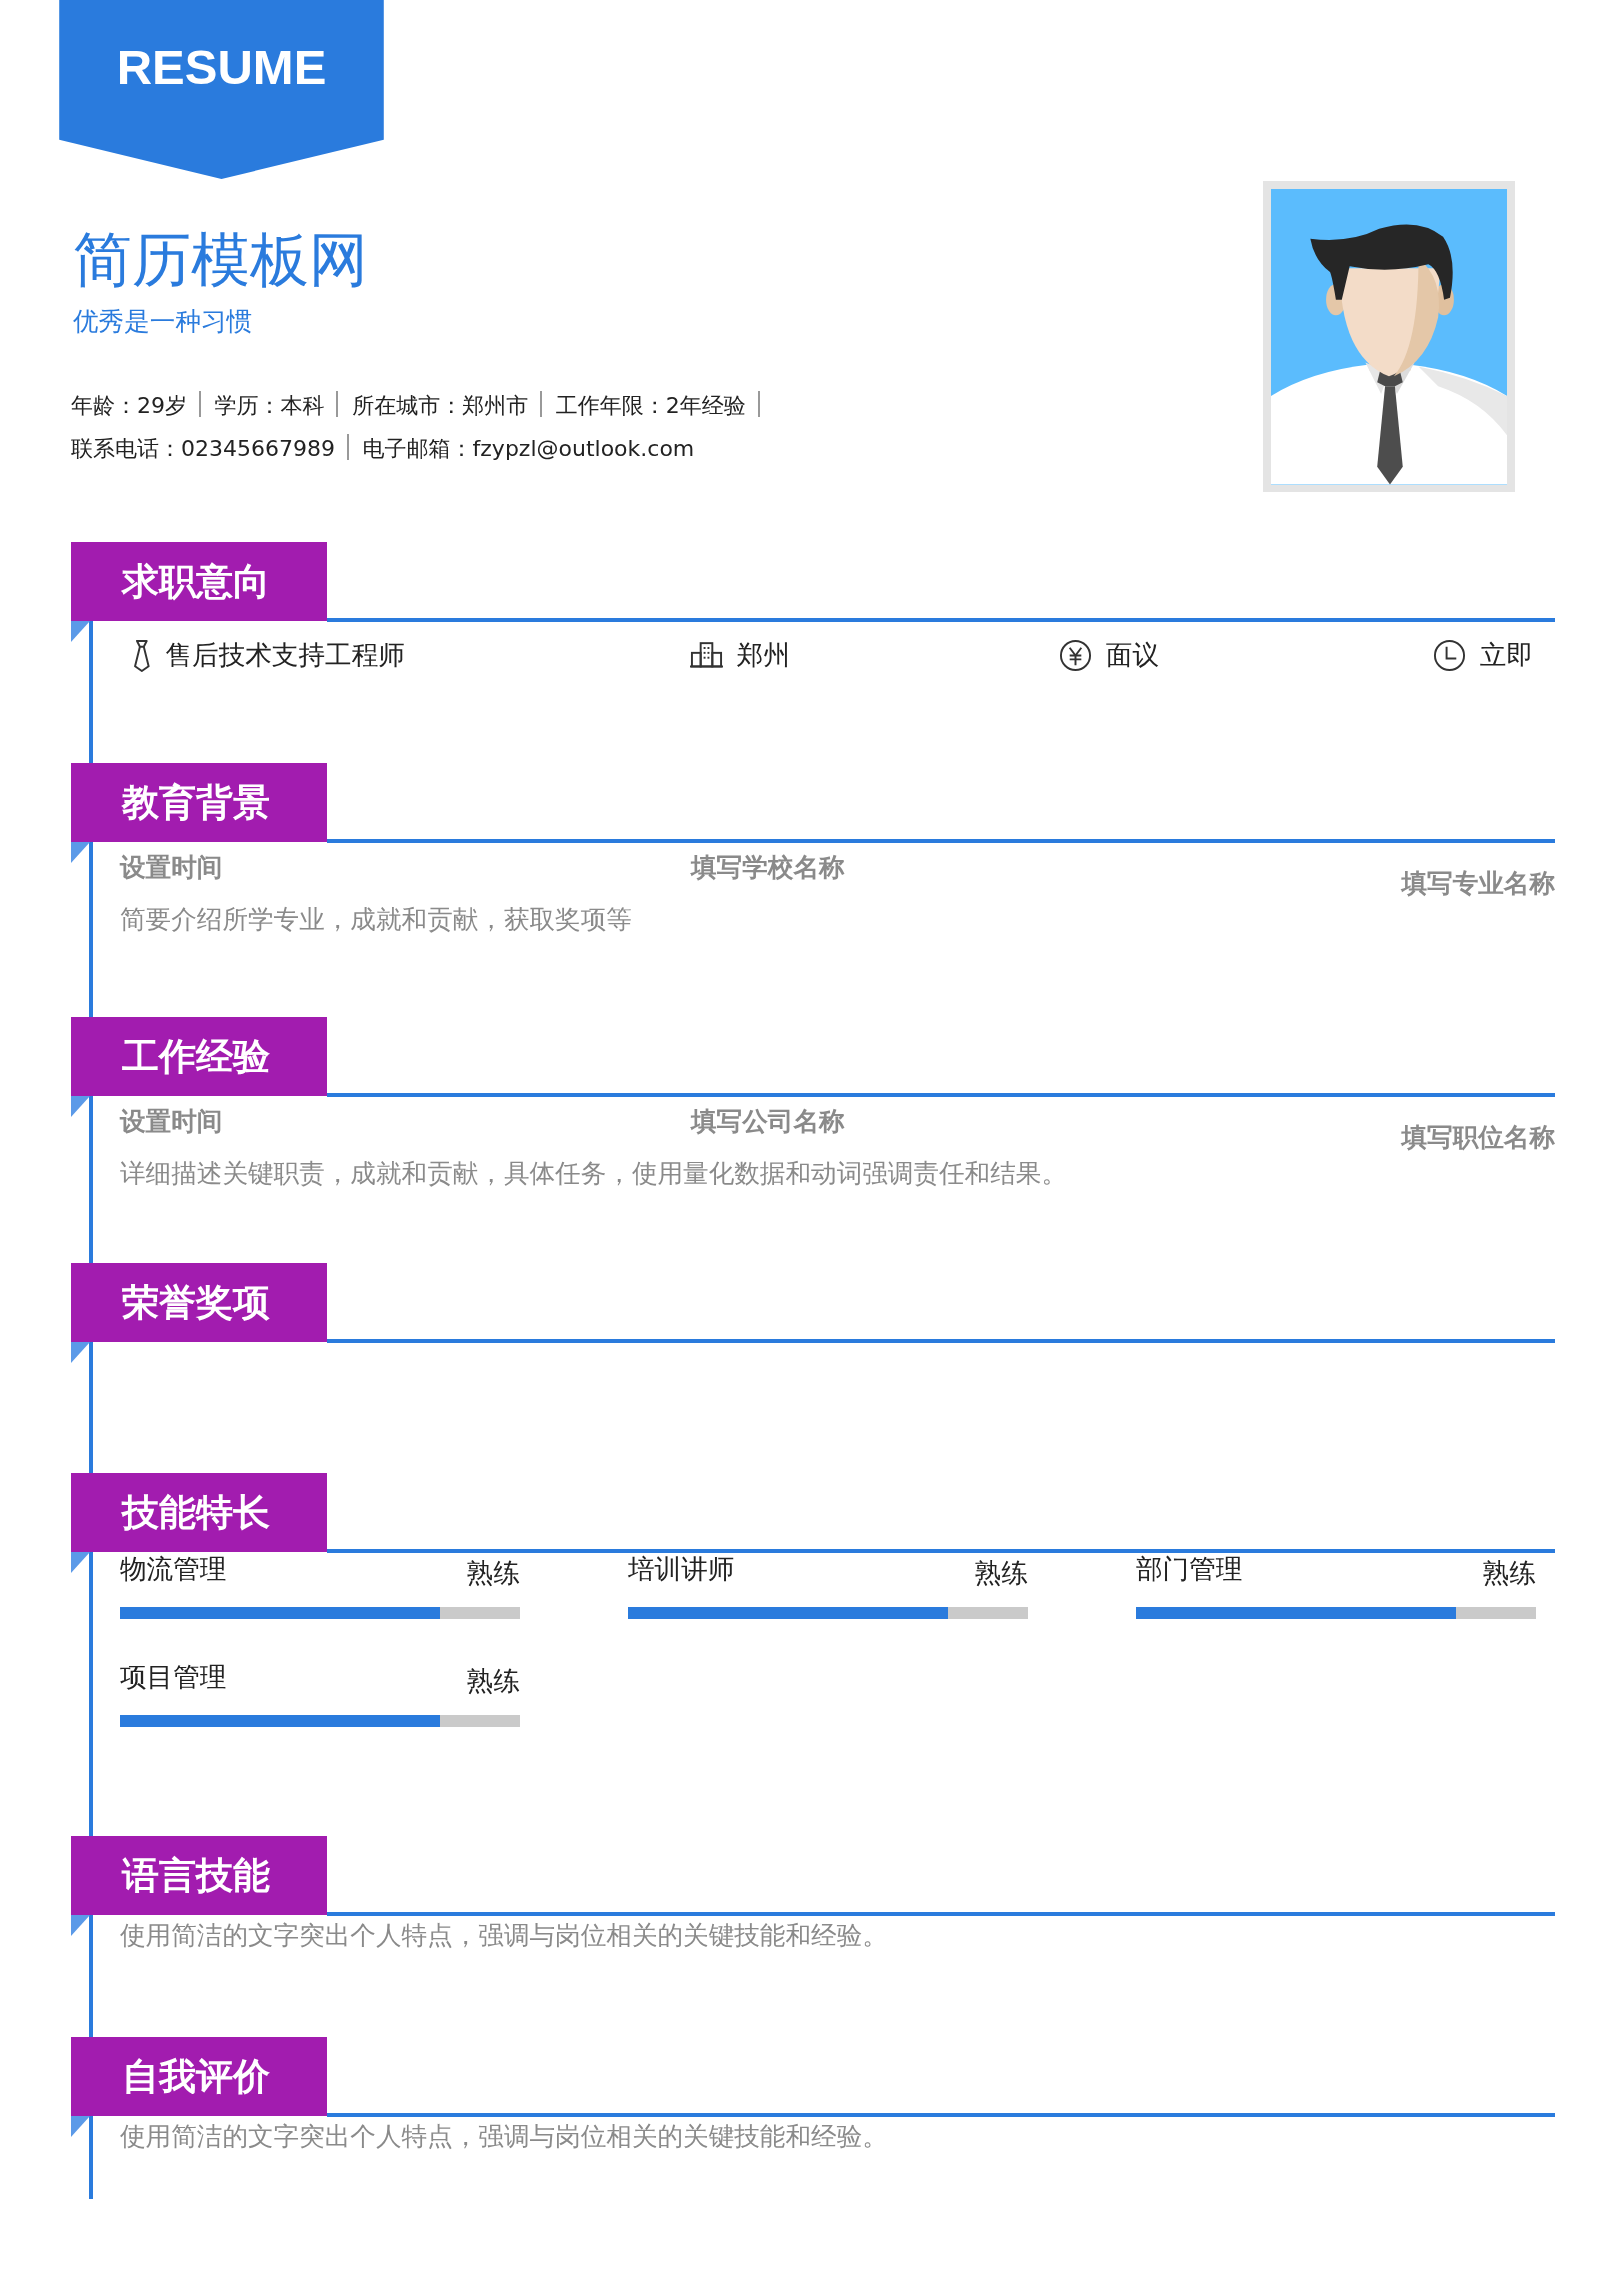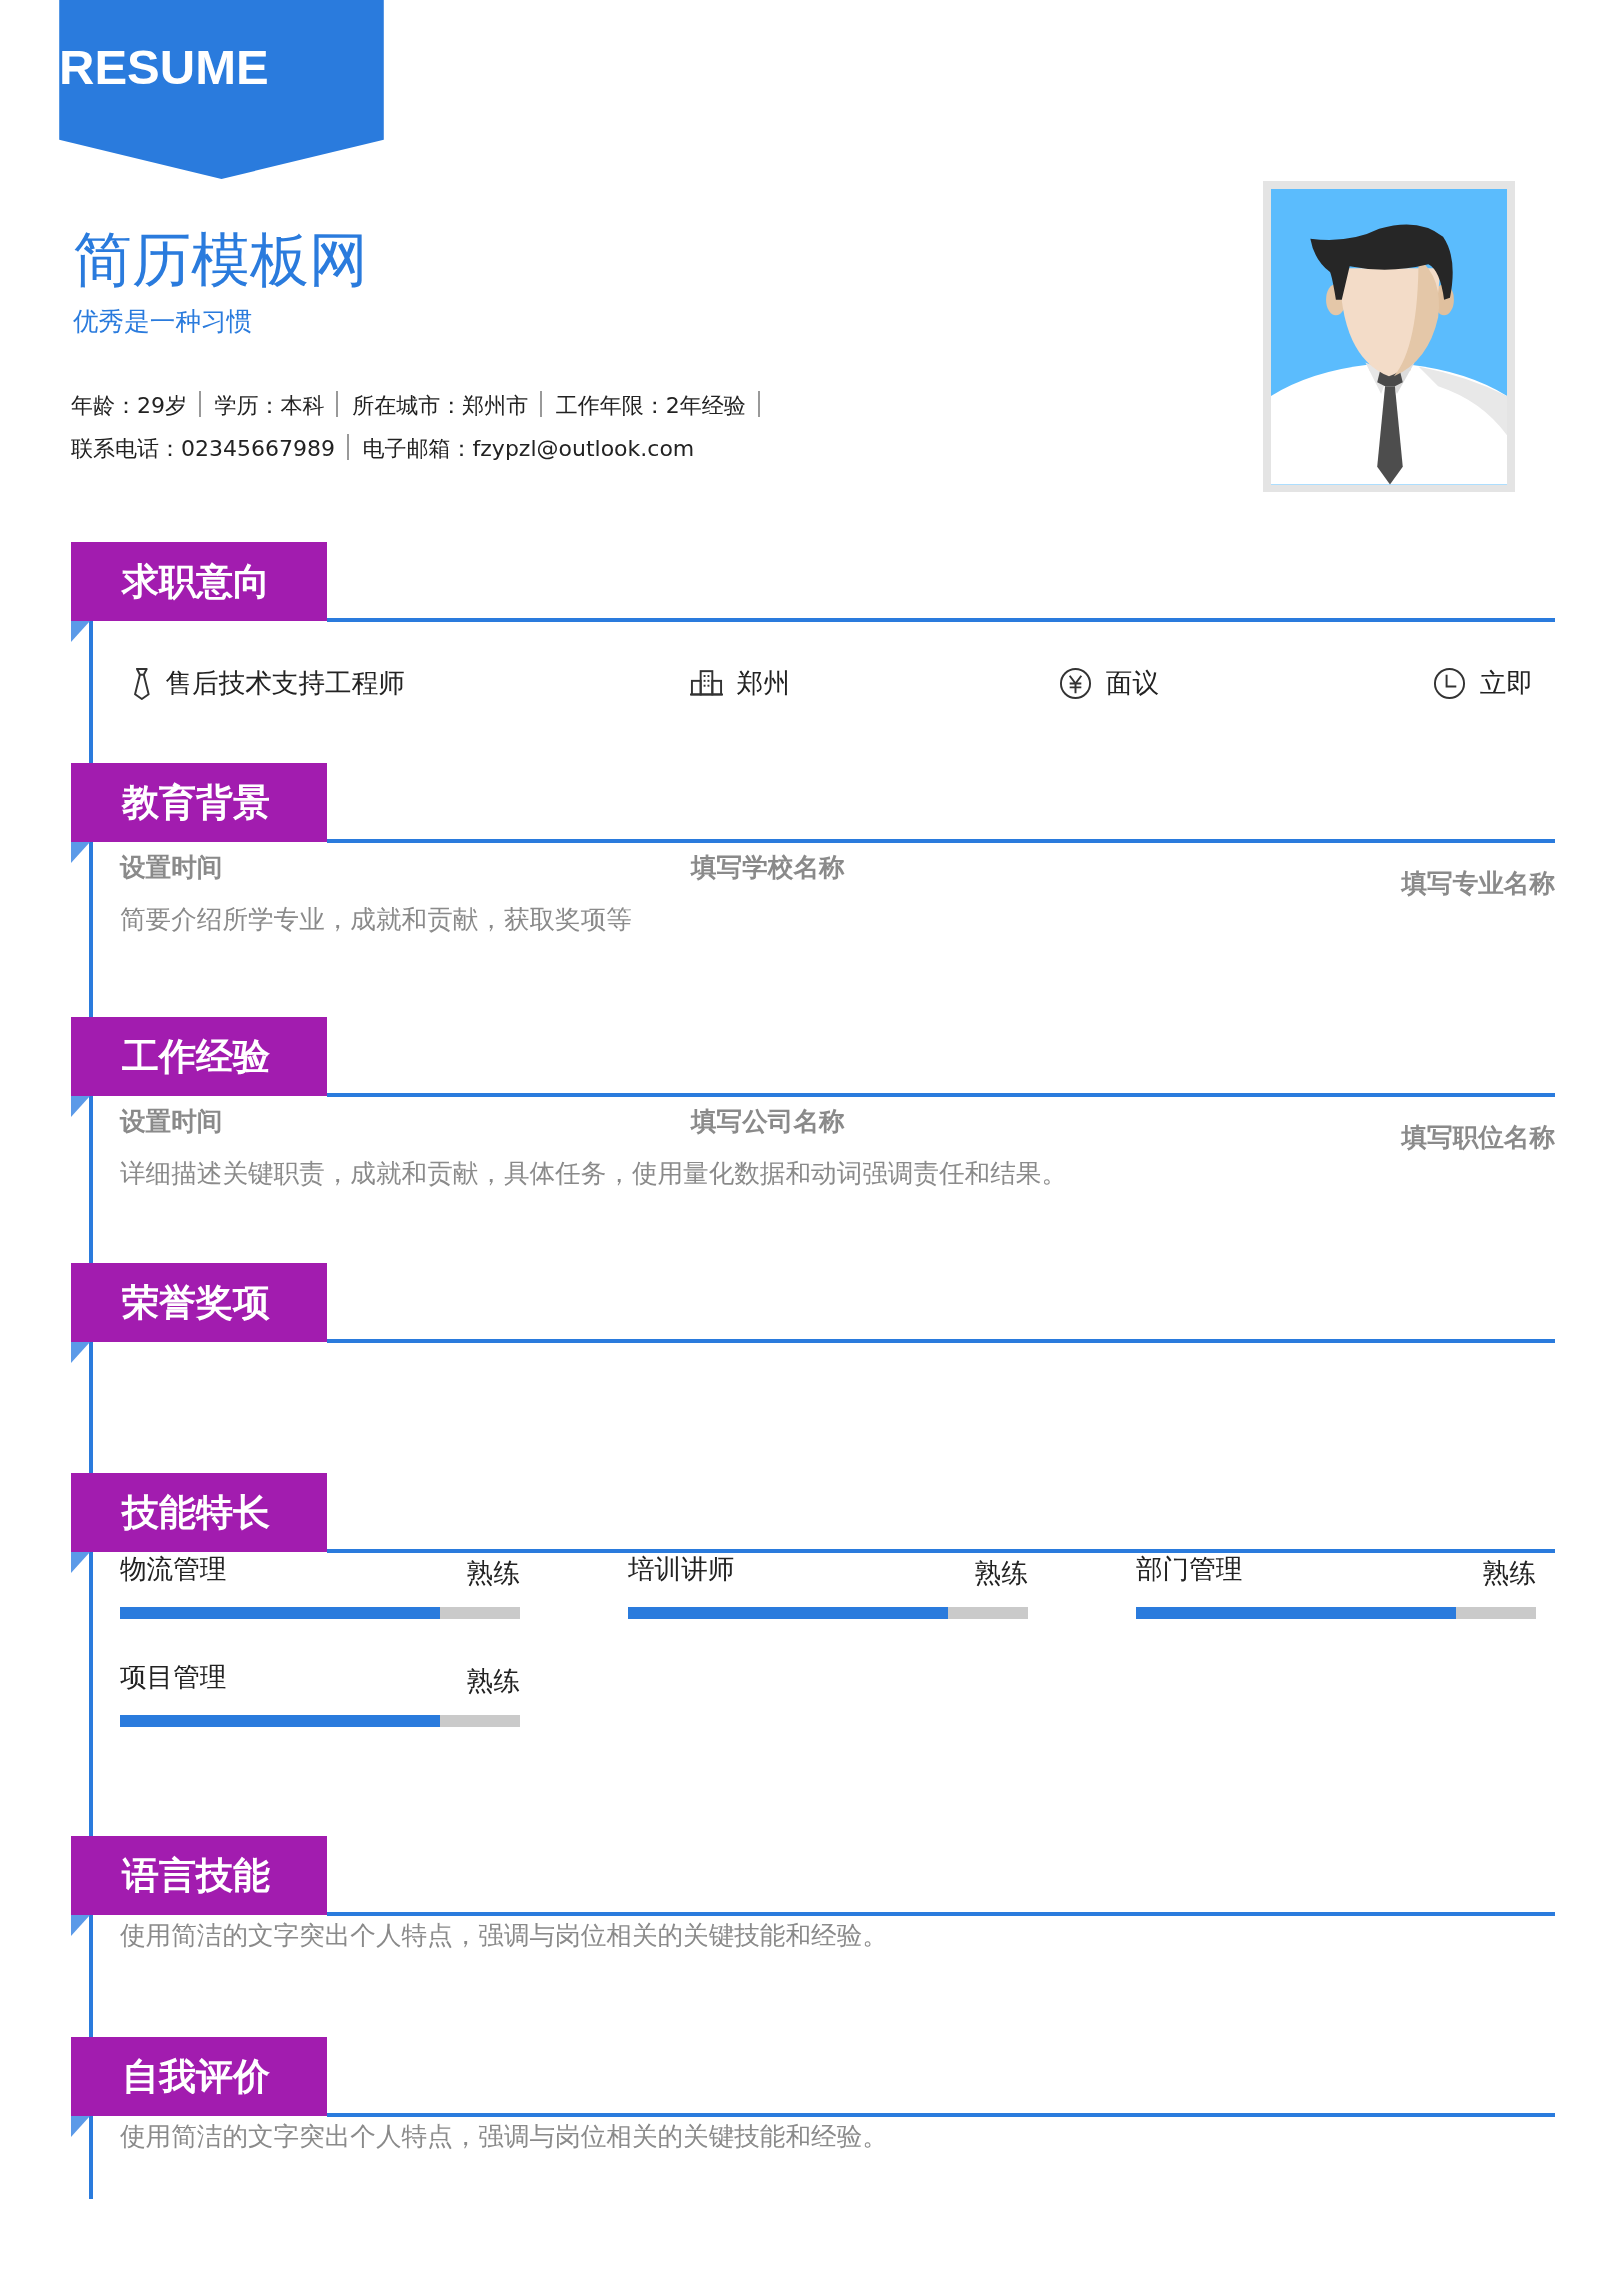--- a/index.html
+++ b/index.html
@@ -1,21 +1,21 @@
 <!DOCTYPE html>
 <html><head>
 <meta charset="utf-8">
 <style>
   * { margin: 0; padding: 0; box-sizing: border-box; }
   html, body { width: 1616px; height: 2285px; background: #ffffff; overflow: hidden; }
   body { position: relative; font-family: "DejaVu Sans", "Liberation Sans", sans-serif; color: #222; }
 
   .banner { position: absolute; left: 59px; top: 0; width: 325px; height: 179px; }
   .banner svg { position: absolute; left: 0; top: 0; }
-  .banner-text { position: absolute; left: 0; top: 39px; width: 325px; text-align: left; color: #fff;
+  .banner-text { position: absolute; left: 0; top: 39px; width: 325px; text-align: center; color: #fff;
     font-family: "Liberation Sans", sans-serif; font-weight: bold; font-size: 49px; letter-spacing: 0px; }
 
   .name { position: absolute; left: 73px; top: 225px; font-size: 59px; color: #2a7bdd; line-height: 69px; }
   .motto { position: absolute; left: 73px; top: 305px; font-size: 25.6px; color: #2a7bdd; line-height: 33px; }
 
   .info-line { position: absolute; left: 71px; font-size: 22px; color: #222; line-height: 35px; white-space: nowrap; }
   .info-line .item { display: inline; }
   .info-line .sep { display: inline-block; width: 2px; height: 25.6px; background: #999; margin: 0 13.8px 0 11.8px; vertical-align: -3.9px; }
 
   .photo { position: absolute; left: 1263px; top: 181px; width: 252px; height: 311px; background: #e4e4e4; padding: 7.9px; }
@@ -23,21 +23,21 @@
 
   .timeline { position: absolute; left: 89px; top: 621px; width: 3.9px; height: 1578px; background: #2a7bdd; }
 
   .section { position: absolute; left: 71px; width: 1484px; }
   .sec-box { position: absolute; left: 0; top: 0; width: 256px; height: 79px; background: #a21caf; }
   .sec-title { position: absolute; left: 51px; top: 17.7px; font-size: 37px; font-weight: bold; color: #fff; line-height: 43px; white-space: nowrap; }
   .sec-line { position: absolute; left: 256px; top: 76px; right: 0; height: 3.9px; background: #2a7bdd; }
   .sec-fold { position: absolute; left: 0; top: 79px; width: 0; height: 0;
     border-top: 21.7px solid #5b9ae8; border-right: 19.7px solid transparent; }
 
-  .intent-row { position: absolute; top: 95px; left: 0; right: 0; height: 35px; font-size: 26.6px; color: #222; margin-top: 28px; }
+  .intent-row { position: absolute; top: 95px; left: 0; right: 0; height: 35px; font-size: 26.6px; color: #222; }
   .intent-item { position: absolute; top: 0; display: flex; align-items: center; white-space: nowrap; }
   .intent-item svg { margin-right: 13.8px; }
 
   .row3 { position: absolute; left: 49px; right: 0; top: 95px; height: 33px; font-size: 25.6px; font-weight: bold; color: #8a8a8a; }
   .row3 .c1 { position: absolute; left: 0; top: 0; }
   .row3 .c2 { position: absolute; left: 571px; top: 0; }
   .row3 .c3 { position: absolute; right: 0; top: 16px; }
   .desc { position: absolute; left: 49px; font-size: 25.6px; color: #8a8a8a; white-space: nowrap; line-height: 33px; }
 
   .skill { position: absolute; width: 400px; height: 89px; }

